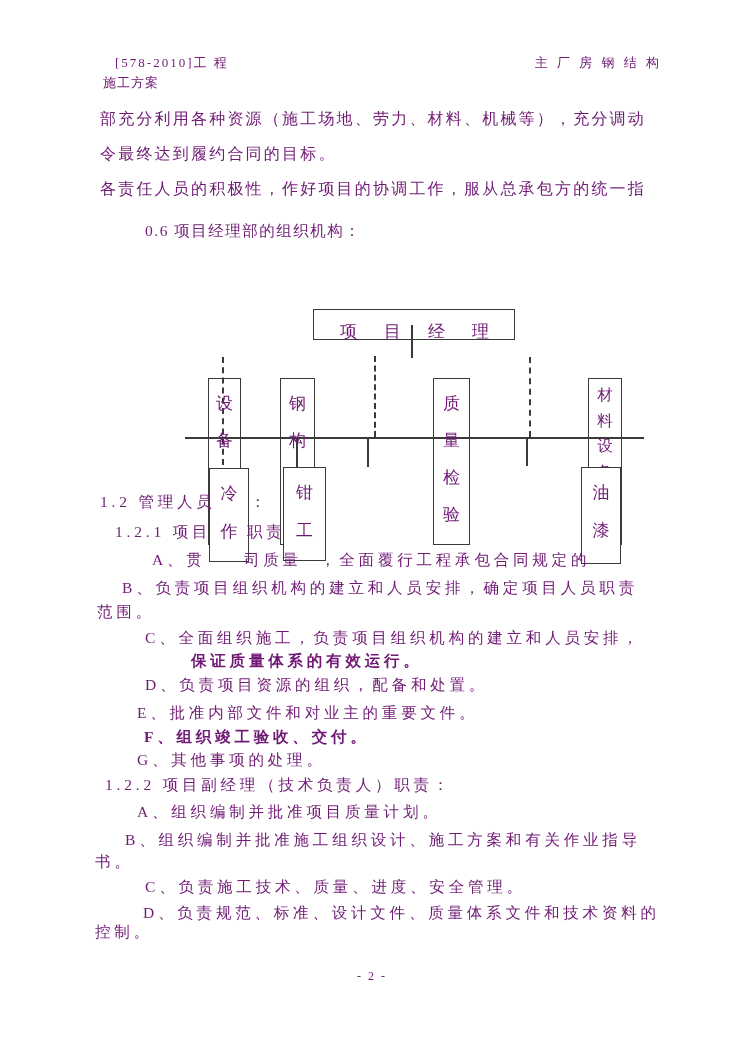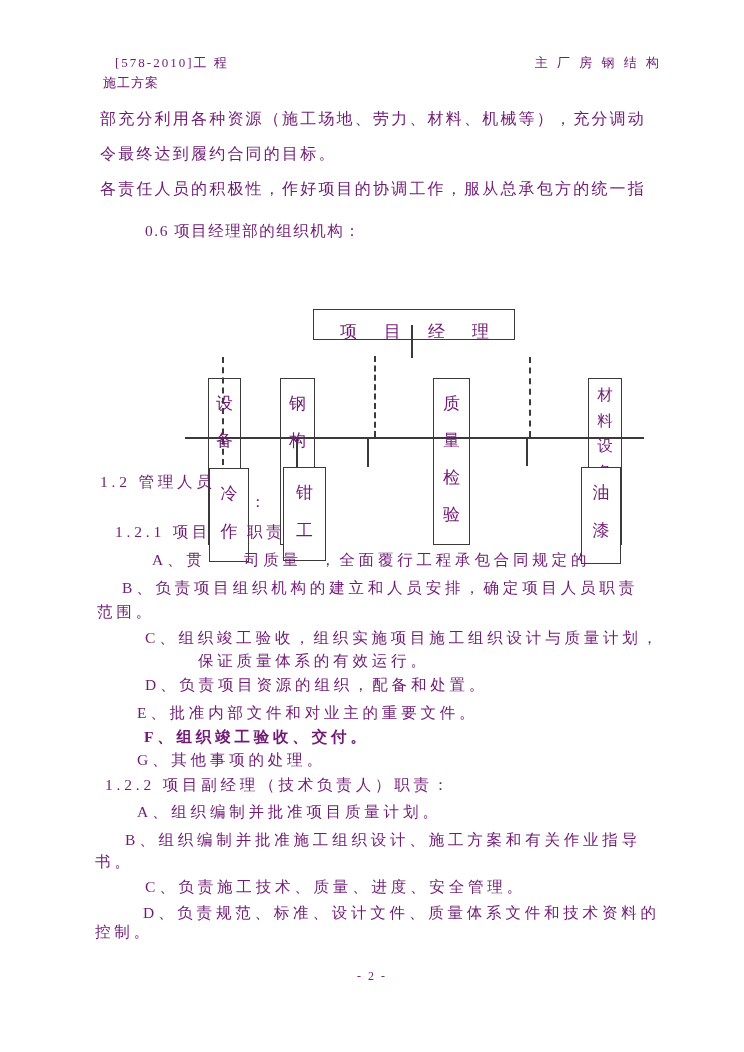--- a/index.html
+++ b/index.html
@@ -121,31 +121,31 @@
   <div class="abs wbox box-qiangong">
     <span>钳
 工</span>
   </div>
   <div class="abs wbox box-youqi">
     <span>油
 漆</span>
   </div>
 
   <div id="text-lines">
-      <div class="frag" style="left: 100px; top: 472px;">1.2 管理人员</div>
+      <div class="frag" style="left: 100px; top: 492px;">1.2 管理人员</div>
       <div class="frag" style="left: 250px; top: 492px;">：</div>
       <div class="frag" style="left: 115px; top: 522px;">1.2.1 项目</div>
       <div class="frag" style="left: 247px; top: 522px;">职责</div>
       <div class="frag" style="left: 152px; top: 550px;">A、贯</div>
       <div class="frag" style="left: 244px; top: 550px;">司质量</div>
       <div class="frag" style="left: 320px; top: 550px;">，全面覆行工程承包合同规定的</div>
       <div class="frag" style="left: 122px; top: 578px;">B、负责项目组织机构的建立和人员安排，确定项目人员职责</div>
       <div class="frag" style="left: 97px; top: 602px;">范围。</div>
-      <div class="frag" style="left: 145px; top: 628px;">C、组织竣工验收，组织实施项目施工组织设计与质量计划，</div>
-      <div class="frag" style="left: 198px; top: 651px;">保证质量体系的有效运行。</div>
+      <div class="frag" style="left: 145px; top: 628px;">C、全面组织施工，负责项目组织机构的建立和人员安排，</div>
+      <div class="frag" style="left: 191px; top: 651px; font-weight: bold;">保证质量体系的有效运行。</div>
       <div class="frag" style="left: 145px; top: 675px;">D、负责项目资源的组织，配备和处置。</div>
       <div class="frag" style="left: 137px; top: 703px;">E、批准内部文件和对业主的重要文件。</div>
       <div class="frag" style="left: 144px; top: 727px; font-weight: bold;">F、组织竣工验收、交付。</div>
       <div class="frag" style="left: 137px; top: 750px;">G、其他事项的处理。</div>
       <div class="frag" style="left: 105px; top: 775px;">1.2.2 项目副经理（技术负责人）职责：</div>
       <div class="frag" style="left: 137px; top: 802px;">A、组织编制并批准项目质量计划。</div>
       <div class="frag" style="left: 125px; top: 830px;">B、组织编制并批准施工组织设计、施工方案和有关作业指导</div>
       <div class="frag" style="left: 95px; top: 852px;">书。</div>
       <div class="frag" style="left: 145px; top: 877px;">C、负责施工技术、质量、进度、安全管理。</div>
       <div class="frag" style="left: 143px; top: 903px;">D、负责规范、标准、设计文件、质量体系文件和技术资料的</div>

